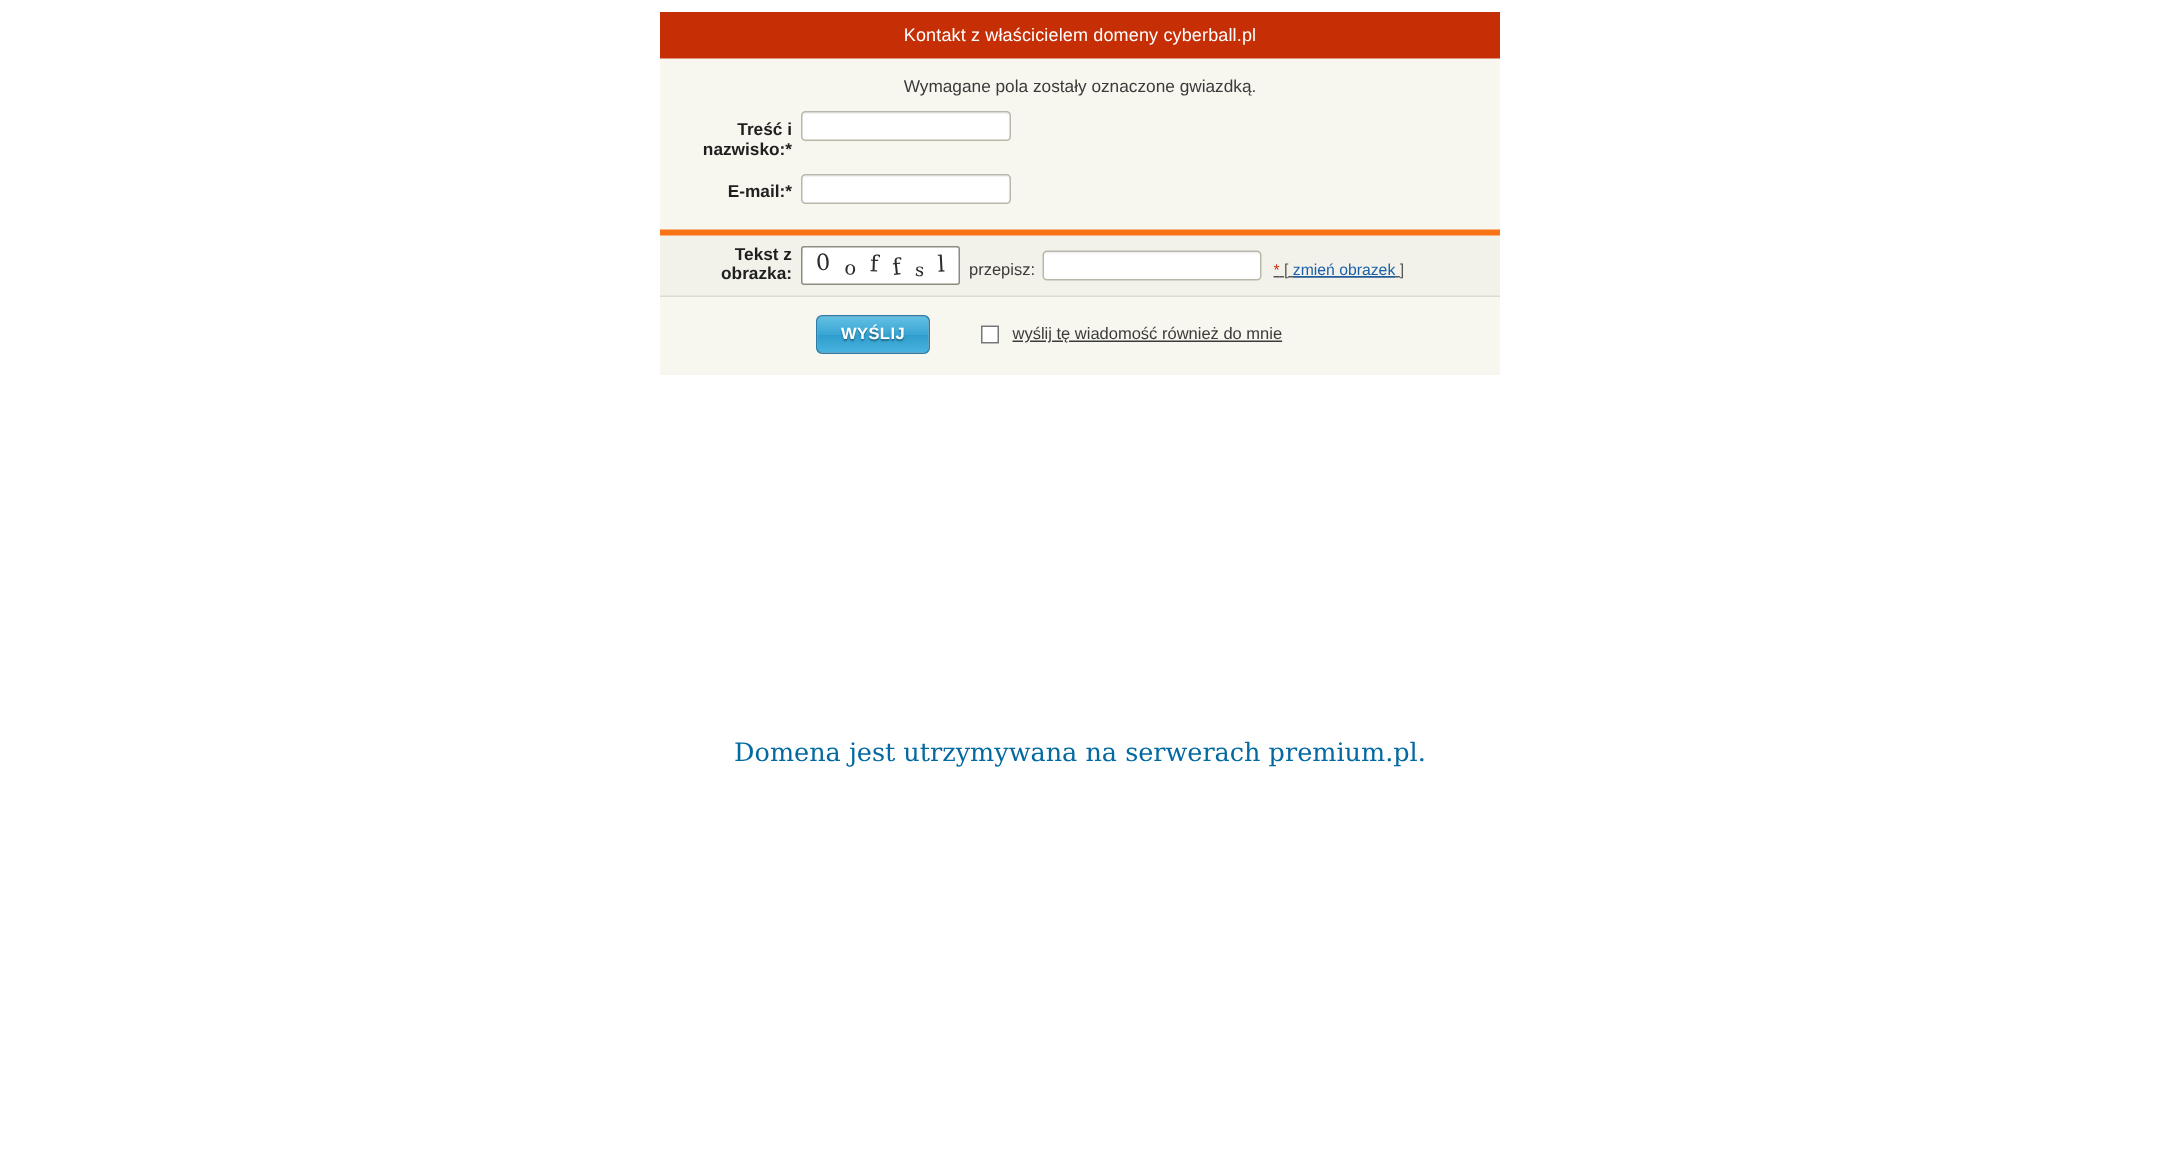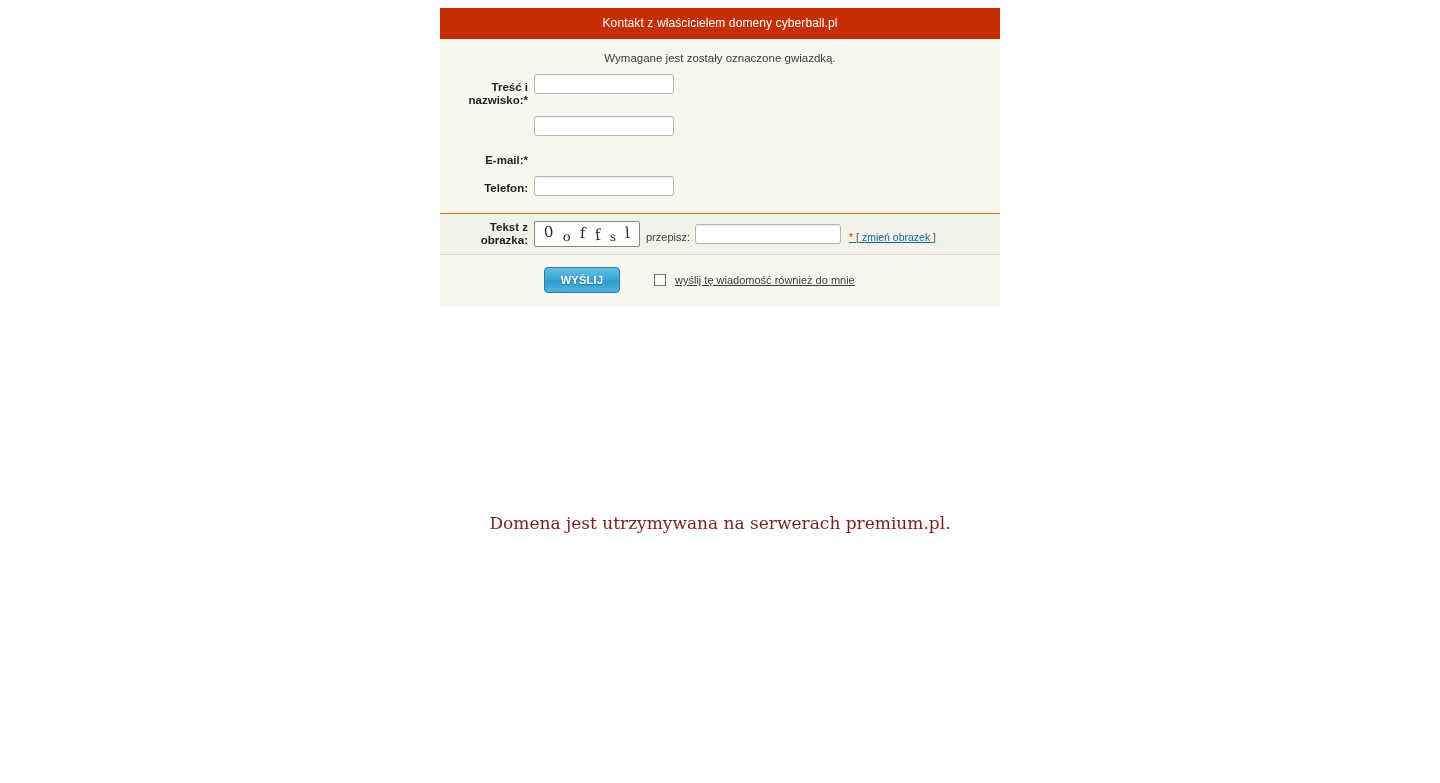--- a/index.html
+++ b/index.html
@@ -58,21 +58,21 @@
     margin-left: 0;
     padding-right: 6px;
     text-align: right;
     font-size: 11.5px;
     font-weight: bold;
     color: #1f1f1f;
     line-height: 13px;
   }
 
   .row-name .label { padding-top: 8px; }
-  .row-email .label { padding-top: 6px; margin-top: 32px; }
+  .row-email .label { padding-top: 6px; }
   .row-phone .label { padding-top: 6px; }
   .row-message .label { padding-top: 6px; }
 
   .text-input {
     width: 140px;
     height: 20px;
     border: 1px solid #b9b7a9;
     background: #ffffff;
     border-radius: 3px;
     box-shadow: inset 0 1px 1px rgba(0,0,0,0.06);
@@ -95,21 +95,21 @@
     padding: 4px;
     box-sizing: border-box;
     resize: none;
     outline: none;
     font-family: "Liberation Sans", sans-serif;
   }
 
   .captcha-row {
     display: flex;
     align-items: center;
-    border-top: 1px solid #f97316;
+    border-top: 4px solid #f97316;
     border-bottom: 1px solid #dedcd0;
     background: #f3f2ea;
     padding: 7px 0;
   }
 
   .captcha-label {
     width: 88px;
     padding-right: 6px;
     text-align: right;
     font-size: 11.5px;
@@ -219,55 +219,51 @@
     font-size: 11px;
     color: #3b3b3b;
     margin-left: 6px;
     cursor: pointer;
     text-decoration: underline;
   }
 
   .footer-note {
     position: absolute;
     left: 0;
-    top: 513px;
+    top: 492px;
     width: 1440px;
     text-align: center;
     font-family: "DejaVu Serif", serif;
     font-size: 17px;
-    color: #7f1d1d;
+    color: #0369a1;
   }
 </style>
 </head>
 <body>
 
 <div class="page">
 
   <div class="form-panel">
 
     <div class="panel-header">Kontakt z właścicielem domeny cyberball.pl</div>
 
-    <div class="panel-note">Wymagane jest zostały oznaczone gwiazdką.</div>
+    <div class="panel-note">Wymagane pola zostały oznaczone gwiazdką.</div>
 
     <div class="form-body">
 
       <div class="row row-name">
         <div class="label">Treść i nazwisko:*</div>
         <input class="text-input" type="text" placeholder="" style="">
       </div>
 
       <div class="row row-email">
         <div class="label">E-mail:*</div>
         <input class="text-input" type="text" placeholder="" style="">
       </div>
 
-      <div class="row row-phone">
-        <div class="label">Telefon:</div>
-        <input class="text-input" type="text" placeholder="" style="">
-      </div>
 
 
     </div>
 
     <div class="captcha-row">
       <div class="captcha-label">Tekst z obrazka:</div>
 
       <div class="captcha-image">
         <span class="captcha-char">0</span>
         <span class="captcha-char">o</span>

